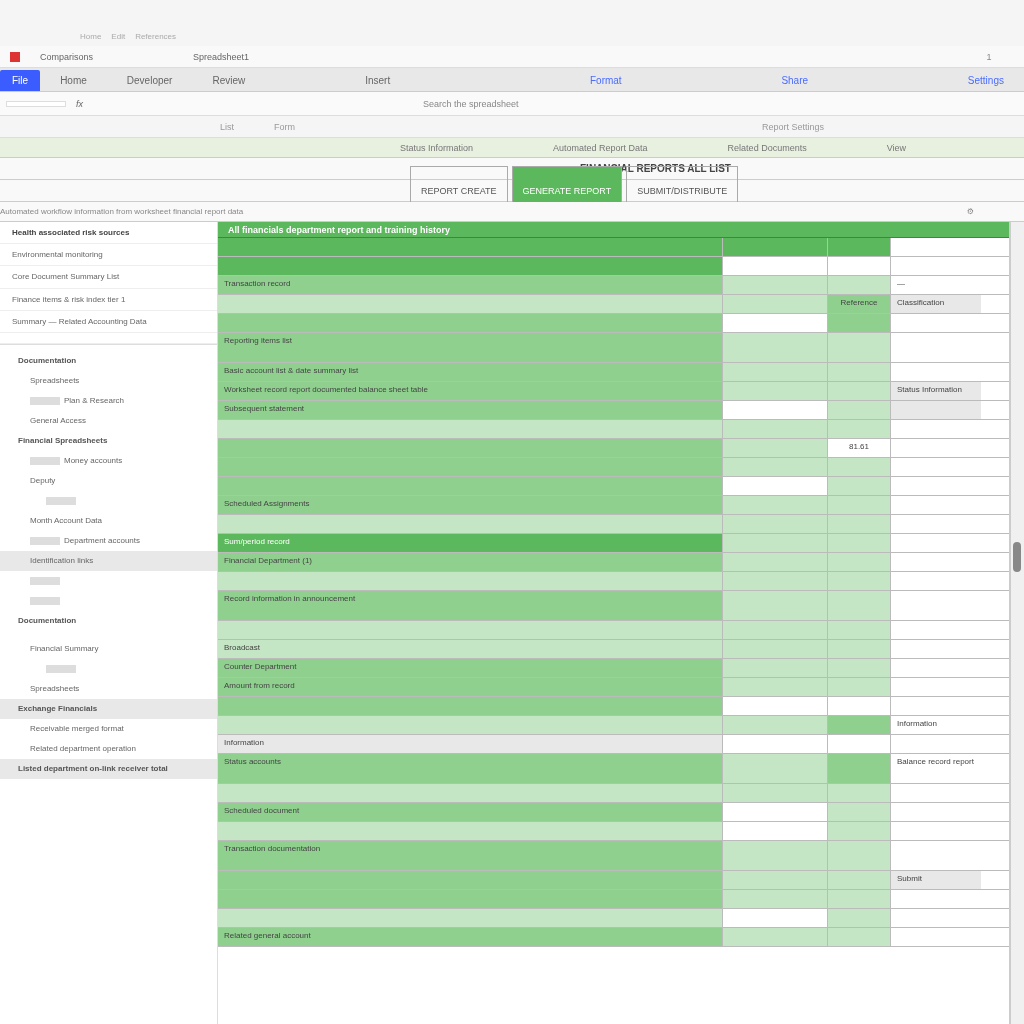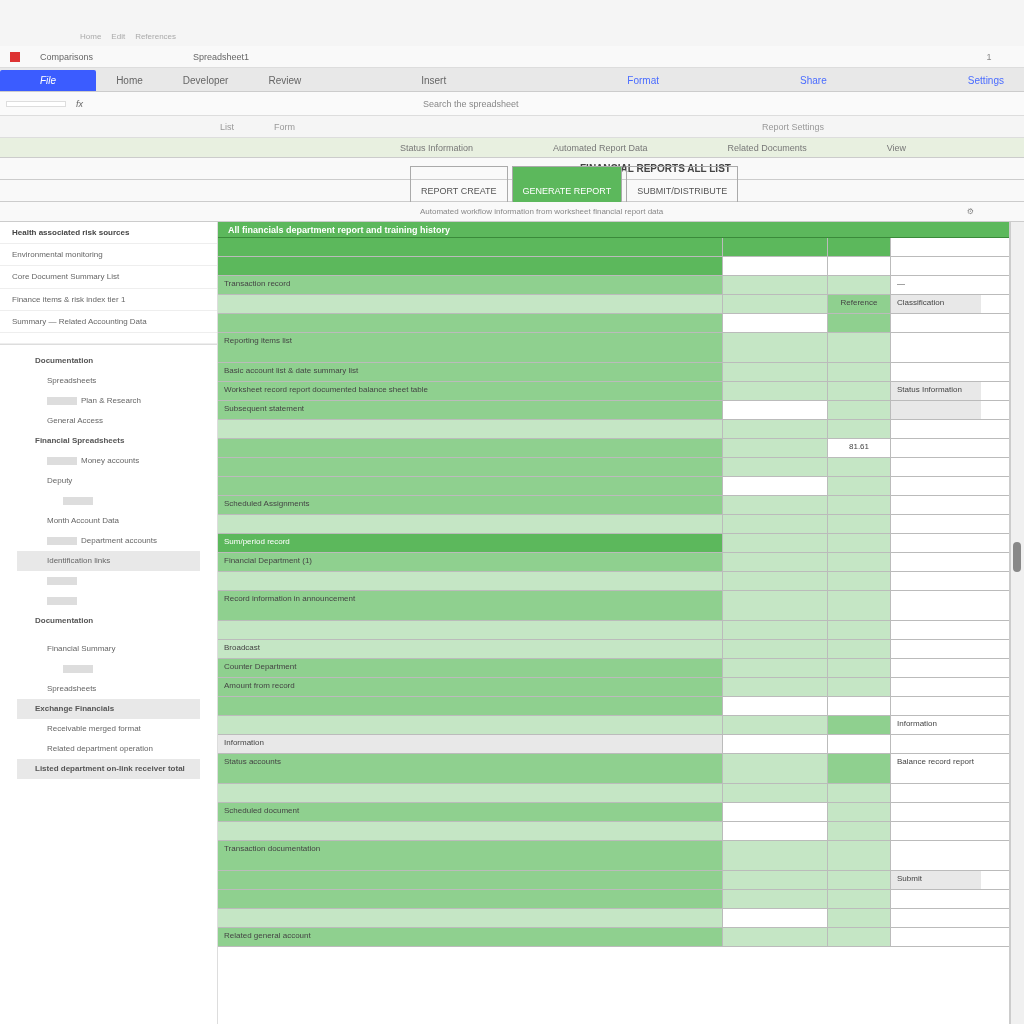--- a/index.html
+++ b/index.html
@@ -11,43 +11,43 @@
 
 .menubar { height: 20px; background: #f5f5f5; display: flex; align-items: center; padding: 0 80px; gap: 10px; font-size: 8px; color: #aaa; filter: blur(0.4px); }
 
 .doctab { height: 22px; background: #f9f9f9; border-bottom: 1px solid #ddd; display: flex; align-items: center; padding: 0 10px; gap: 20px; }
 .doctab .dt-icon { width: 10px; height: 10px; background: #d33; }
 .doctab .dt-label { color: #666; font-size: 9px; filter: blur(0.3px); }
 .doctab .dt-actions { margin-left: auto; display: flex; gap: 20px; color: #888; font-size: 9px; }
 
 .ribbon-tabs { height: 24px; display: flex; align-items: flex-end; background: #e8e8e8; border-bottom: 1px solid #ccc; }
 .ribbon-tab { padding: 5px 20px; font-size: 10px; color: #666; cursor: pointer; filter: blur(0.3px); }
-.ribbon-tab.active { background: #3b5cff; color: #fff; border-radius: 2px 2px 0 0; padding: 5px 40px; font-style: italic; }
+.ribbon-tab.active { background: #3b5cff; color: #fff; border-radius: 2px 2px 0 0; padding: 5px 12px; }
 .ribbon-tab.special { color: #4a6cff; margin-left: auto; }
 
 .formula-bar { height: 24px; background: #fafafa; border-bottom: 1px solid #ddd; display: flex; align-items: center; padding: 0 6px; gap: 10px; font-size: 9px; color: #888; filter: blur(0.4px); }
 .formula-bar .cell-ref { width: 60px; border: 1px solid #ddd; padding: 2px 4px; background: #fff; }
 .formula-bar .fx { font-style: italic; color: #666; }
 
 .sub-header { height: 22px; background: #f5f5f5; border-bottom: 1px solid #ddd; display: flex; align-items: center; padding-left: 220px; gap: 40px; font-size: 9px; color: #999; filter: blur(0.4px); }
 
 .info-band1 { height: 20px; background: #e8f0e0; border-bottom: 1px solid #ccc; display: flex; align-items: center; padding-left: 400px; gap: 80px; font-size: 9px; color: #777; filter: blur(0.4px); }
 .info-band2 { height: 22px; background: #f9f9f9; border-bottom: 1px solid #ccc; display: flex; align-items: center; padding-left: 580px; font-size: 10px; font-weight: bold; color: #444; filter: blur(0.3px); }
 .info-band3 { height: 22px; background: #f9f9f9; border-bottom: 1px solid #ccc; display: flex; align-items: center; padding-left: 410px; gap: 4px; font-size: 9px; }
 .info-band3 .chip { padding: 19px 10px; border: 1px solid #aaa; filter: blur(0.3px); }
 .info-band3 .chip.green { background: #5cb85c; color: #fff; }
-.info-band4 { height: 20px; background: #f9f9f9; border-bottom: 1px solid #ccc; display: flex; align-items: center; padding-left: 420px; font-size: 8px; color: #888; filter: blur(0.4px); justify-content: space-between; padding-right: 50px;}
+.info-band4 { height: 20px; background: #f9f9f9; border-bottom: 1px solid #ccc; display: flex; align-items: center; font-size: 8px; color: #888; filter: blur(0.4px); justify-content: space-between; padding-right: 50px;}
 
 .main { display: flex; height: 820px; }
 
 .sidebar { width: 218px; background: #fff; border-right: 1px solid #ddd; overflow: hidden; }
 .sidebar-top { border-bottom: 1px solid #ddd; }
 .sb-item { padding: 5px 12px; font-size: 8px; color: #666; border-bottom: 1px solid #eee; filter: blur(0.4px); line-height: 1.4; }
 .sb-item.bold { font-weight: bold; color: #444; }
-.sb-tree { padding: 6px 17px; }
+.sb-tree { padding: 6px 0; }
 .sb-tree-item { padding: 4px 12px 4px 30px; font-size: 8px; color: #666; filter: blur(0.4px); line-height: 1.5; }
 .sb-tree-item.l1 { padding-left: 18px; font-weight: bold; color: #555; }
 .sb-tree-item.sel { background: #e8e8e8; }
 .sb-tree-item.tag { }
 .sb-tree-item.tag::before { content:""; display:inline-block; width:30px; height:8px; background:#ddd; margin-right:4px; vertical-align:middle; }
 
 .grid-area { flex: 1; background: #fff; overflow: hidden; border-right: 1px solid #ccc; }
 .grid-header { height: 16px; background: #5cb85c; color: #fff; display: flex; align-items: center; padding: 0 10px; font-size: 9px; border-bottom: 1px solid #3a8a3a; filter: blur(0.3px); font-weight: bold; }
 .grid-row { display: flex; height: 19px; border-bottom: 1px solid #bbb; font-size: 8px; align-items: stretch; filter: blur(0.35px); }
 .cell { border-right: 1px solid #bbb; padding: 3px 6px; overflow: hidden; white-space: nowrap; color: #444; }

